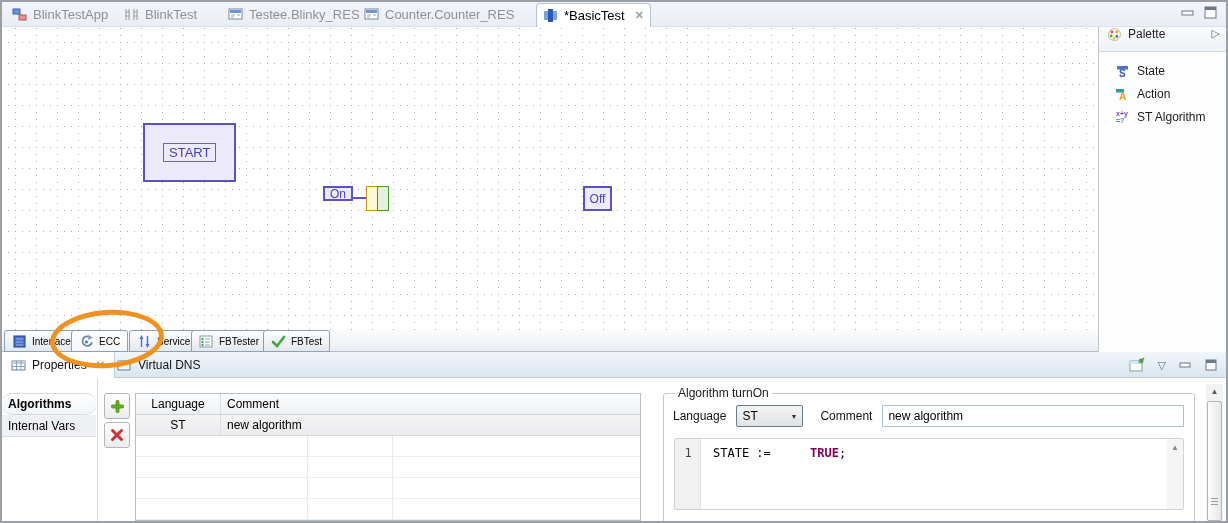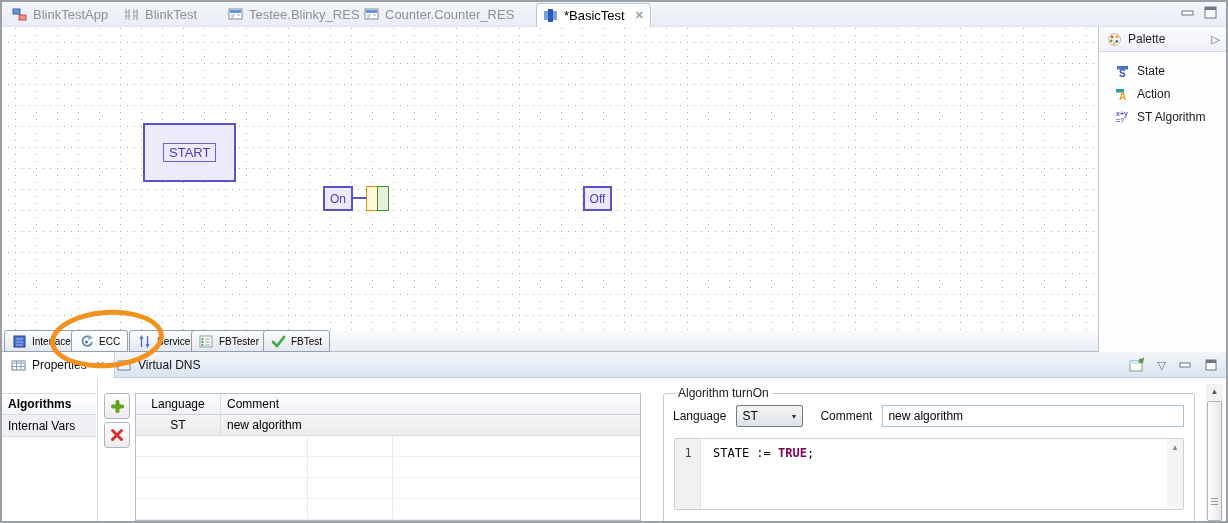--- a/index.html
+++ b/index.html
@@ -29,21 +29,21 @@
     display:flex; align-items:center; justify-content:center; font-size:12px; }
   .state.initial { padding:18px; }
   .state.initial .inner { border:1px solid #6a60cf; padding:1px 5px; font-size:13px; }
   .connector { position:absolute; background:#5b51c8; }
   .action-box { position:absolute; display:flex; }
   .action-alg { width:12px; height:25px; background:#fdf8d7; border:1px solid #cf9412; }
   .action-evt { width:12px; height:25px; background:#e4f2dc; border:1px solid #43952f; margin-left:-1px; }
   
   .palette { position:absolute; left:1096px; top:25px; width:128px; height:325px;
     background:#fefefe; border-left:1px solid #c3c7cc; }
-  .palette-header { height:25px; display:flex; align-items:center; gap:6px; padding:0 6px 0 8px;
+  .palette-header { height:25px; display:flex; gap:6px; padding:0 6px 0 8px;
     background:linear-gradient(#fafbfd,#eef1f6); border-bottom:1px solid #d3d8de; }
   .palette-header .ph-label { flex:1; font-size:12px; color:#222; }
   .palette-header .ph-arrow { color:#555; font-size:11px; }
   .palette-item { display:flex; align-items:center; gap:6px; height:23px; padding-left:16px;
     color:#1a1a1a; font-size:12px; cursor:default; }
   .palette-body { padding-top:7px; }
   
   .band { position:absolute; left:0; top:328px; width:1096px; height:22px;
     background:linear-gradient(#fbfcfd,#e9edf2); border-bottom:1px solid #b3bdc9; }
   .ptab { position:absolute; top:328px; height:22px; display:flex; align-items:center; gap:5px;
@@ -60,21 +60,21 @@
   .vtab.active { background:#fff; border-right:1px solid #c2d0de; }
   .vtab .close { color:#8d99a6; font-size:11px; font-weight:bold; margin-left:3px; }
   .props-toolbar { position:absolute; top:350px; right:8px; height:26px; display:flex; align-items:center; gap:13px; }
   .props-toolbar .glyph { color:#5a6674; font-size:11px; }
   
   .props-content { position:absolute; left:0; top:376px; width:1224px; height:143px; background:#fff; }
   .side-splitter { position:absolute; left:95px; top:376px; width:1px; height:143px; background:#cfdae4; }
   .side-item { position:absolute; left:0; width:94px; height:22px; display:flex; align-items:center;
     padding-left:6px; font-size:12px; border-top:1px solid #d5dbe1; border-bottom:1px solid #d5dbe1;
     background:linear-gradient(#ffffff,#f2f4f6); cursor:default; }
-  .side-item.selected { font-weight:bold; }
+  .side-item.selected { font-weight:bold;border-radius:10px; }
   .side-item + .side-item { border-top:none; background:#eef0f3; }
   .sq-btn { position:absolute; left:102px; width:26px; height:26px; border:1px solid #aeb6bf;
     border-radius:3px; background:linear-gradient(#ffffff,#ececec); display:flex; align-items:center;
     justify-content:center; cursor:default; }
   
   .alg-table { position:absolute; left:133px; top:391px; width:506px; height:128px;
     border:1px solid #b8bec6; background:#fff; }
   .t-row { display:flex; height:21px; }
   .t-head { background:linear-gradient(#fbfcfd,#eff1f4); border-bottom:1px solid #cfd4da; }
   .t-cell { height:100%; display:flex; align-items:center; padding:0 6px; font-size:12px;
@@ -100,21 +100,21 @@
     border:1px solid #a9bfd3; background:#fff; font:12px "Liberation Sans",sans-serif; padding:0 5px; color:#000; }
   
   .code-editor { position:relative; margin-top:11px; margin-left:1px; width:510px; height:72px;
     border:1px solid #ccd2d8; border-radius:2px; background:#fff; overflow:hidden; }
   .gutter { position:absolute; left:0; top:0; bottom:0; width:26px; background:#f1f1f1;
     border-right:1px solid #e0e0e0; }
   .line-no { position:absolute; left:0; top:7px; width:26px; text-align:center; color:#444;
     font:12px "DejaVu Sans Mono", monospace; }
   .code-line { position:absolute; left:38px; top:7px; font:12px "DejaVu Sans Mono", monospace;
     white-space:pre; color:#000; }
-  .code-line .kw { color:#7f0055; font-weight:bold; }
+  .code-line .kw { color:#7f0055; font-weight:bold;margin-left:32px; }
   .ed-scroll { position:absolute; right:0; top:0; bottom:0; width:16px; background:#f5f5f5; }
   .ed-scroll .glyph { display:block; text-align:center; font-size:8px; color:#8a8a8a; padding-top:4px; }
   
   .vscroll { position:absolute; left:1204px; top:382px; width:17px; height:137px; background:#f2f2f2; }
   .vscroll .sb-up { height:15px; text-align:center; font-size:8px; color:#5a5a5a; padding-top:3px; }
   .sb-thumb { position:absolute; left:1px; right:1px; top:17px; bottom:0;
     border:1px solid #b4b4b4; border-radius:2px; background:linear-gradient(90deg,#fdfdfd,#e6e6e6); }
   .sb-grip { position:absolute; left:3px; right:3px; top:96px; display:flex; flex-direction:column; gap:2px; }
   .sb-grip div { height:1px; background:#9a9a9a; }
   .icon16 { width:16px; height:16px; flex:0 0 auto; }
@@ -177,21 +177,21 @@
           <rect x="1" y="1" width="11" height="11" fill="#fafafa" stroke="#6d7884"></rect>
           <rect x="1" y="1" width="11" height="3" fill="#6d7884"></rect>
         </svg>
     </div>
   </div>
 
   <div class="canvas">
     <div class="state initial" style="left:141px; top:96px">
       <div class="inner">START</div>
     </div>
-    <div class="state" style="left:321px; top:159px; width:30px; height:25px">
+    <div class="state" style="left:321px; top:159px; width:30px; height:15px">
       <span>On</span>
     </div>
     <div class="connector" style="left:351px; top:170px; width:13px; height:2px"></div>
     <div class="action-box" style="left:364px; top:159px">
       <div class="action-alg"></div>
       <div class="action-evt"></div>
     </div>
     <div class="state" style="left:581px; top:159px; width:29px; height:25px">
       <span>Off</span>
     </div>

